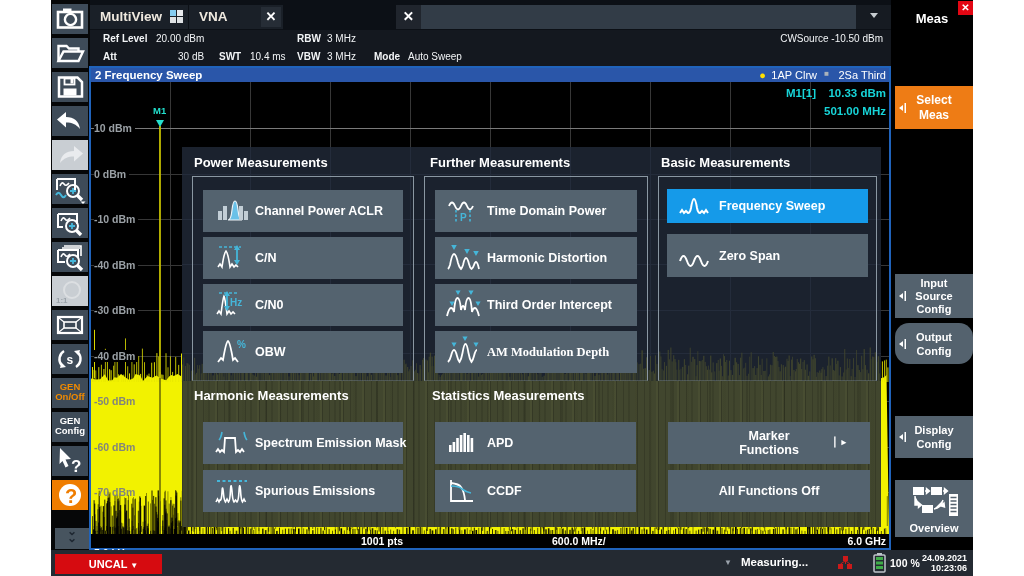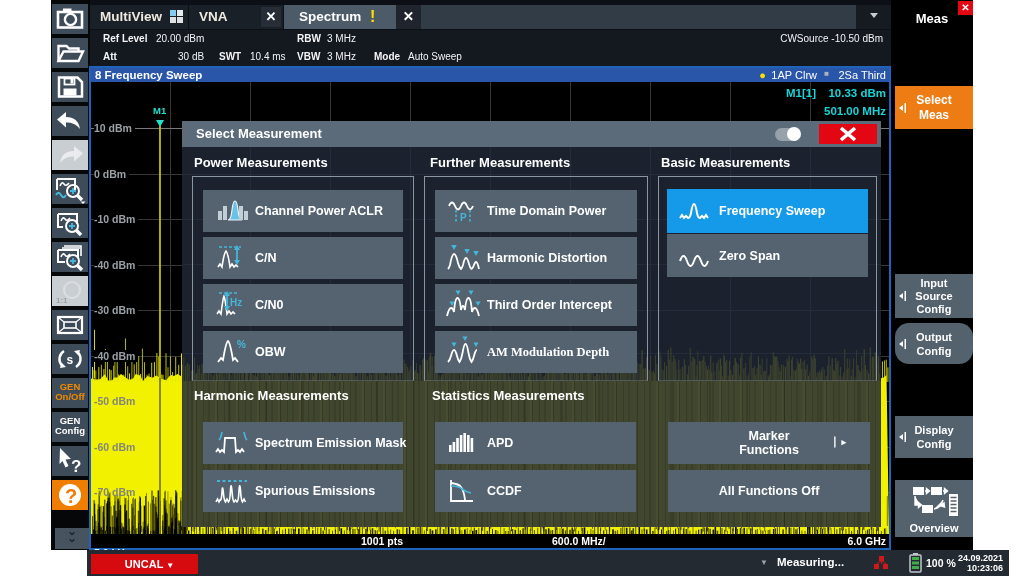--- a/index.html
+++ b/index.html
@@ -42,21 +42,21 @@
 .mbtn { position:absolute; background:#54636f; color:#fff; font-size:12.5px; font-weight:bold; }
 .mbtn .lbl { position:absolute; left:52px; top:50%; transform:translateY(-50%); white-space:nowrap; }
 .mbtn svg { position:absolute; left:8px; top:50%; transform:translateY(-50%); }
 .mbtn.blue { background:#159ae9; }
 
 #rcol { left:891px; top:0; width:82px; height:550px; background:#000; }
 .skey { position:absolute; left:895px; width:78px; background:#54626e; color:#fff;
   font-size:11px; font-weight:bold; text-align:center; }
 .skmark { position:absolute; left:4px; top:50%; transform:translateY(-50%); width:8px; height:10px; }
 
-#sbar { left:51px; top:550px; width:922px; height:26px; background:#242a32; color:#fff;margin-left:36px; }
+#sbar { left:51px; top:550px; width:922px; height:26px; background:#242a32; color:#fff; }
 </style>
 </head>
 <body>
 <div id="root">
 
 <div class="abs" id="lcol"></div>
 <div id="toolbtns">
 
   <div class="tbtn" style="top:4px;">
     <svg width="36" height="30" viewBox="0 0 36 30">
@@ -181,24 +181,20 @@
     <svg style="position:absolute;left:80px;top:5px;" width="14" height="14" viewBox="0 0 14 14">
       <rect x="0" y="0" width="6" height="6" fill="#85ccf0"></rect>
       <rect x="7" y="0" width="6" height="6" fill="#e8eaec"></rect>
       <rect x="0" y="7" width="6" height="6" fill="#dfe2e4"></rect>
       <rect x="7" y="7" width="6" height="6" fill="#dfe2e4"></rect>
     </svg>
   </div>
   <div class="tab" style="left:99px;width:94px;">
     <span style="position:absolute;left:10px;">VNA</span>
     <div style="position:absolute;right:2px;top:2px;width:20px;height:20px;background:#262d36;color:#fff;text-align:center;line-height:20px;font-size:13px;">✕</div>
-  </div>
-  <div class="tab" style="left:194px;width:112px;background:#4d5a68;color:#fff;">
-    <span style="position:absolute;left:15px;">Spectrum</span>
-    <span style="position:absolute;left:86px;color:#ffe000;font-size:16px;">!</span>
   </div>
   <div class="tab" style="left:306px;width:25px;background:#20252d;color:#fff;text-align:center;">✕</div>
   <div style="position:absolute;left:331px;top:5px;width:435px;height:24px;background:#323c47;"></div>
   <div style="position:absolute;left:766px;top:5px;width:35px;height:24px;background:#161b22;"></div>
   <div style="position:absolute;left:780px;top:13px;width:0;height:0;border-left:4px solid transparent;border-right:4px solid transparent;border-top:5px solid #c7ccd1;"></div>
 </div>
 
 <div class="abs" id="setrows">
   <span class="b" style="left:13px;top:3px;">Ref Level</span>
   <span style="left:66px;top:3px;">20.00 dBm</span>
@@ -210,21 +206,21 @@
   <span class="b" style="left:129px;top:21px;">SWT</span>
   <span style="left:160px;top:21px;">10.4 ms</span>
   <span class="b" style="left:207px;top:21px;">VBW</span>
   <span style="left:237px;top:21px;">3 MHz</span>
   <span class="b" style="left:284px;top:21px;">Mode</span>
   <span style="left:318px;top:21px;">Auto Sweep</span>
 </div>
 
 <div class="abs" id="chartwin"></div>
 <div class="abs" id="ctitle">
-  <span class="b" style="position:absolute;left:4px;top:1px;font-size:11.5px;">8 Frequency Sweep</span>
+  <span class="b" style="position:absolute;left:4px;top:1px;font-size:11.5px;">2 Frequency Sweep</span>
   <span style="position:absolute;right:123px;top:1px;font-size:11px;color:#ffe000;">●</span>
   <span style="position:absolute;right:72px;top:1px;font-size:11px;color:#fff;">1AP Clrw</span>
   <span style="position:absolute;right:60px;top:1px;font-size:8px;color:#aab2bb;">■</span>
   <span style="position:absolute;right:3px;top:1px;font-size:11px;color:#fff;">2Sa Third</span>
 </div>
 <div class="abs" id="plot">
   <div class="gv" style="left:79px;"></div>
       <div class="gv" style="left:159px;"></div>
   <div class="gv" style="left:239px;"></div>
       <div class="gv" style="left:319px;"></div>
@@ -1849,28 +1845,20 @@
         <rect x="687.62" y="0.5" width="1.29" height="35.5" fill="#41462e" opacity="0.87"></rect>
         <rect x="688.47" y="12.1" width="0.85" height="23.9" fill="#41462e" opacity="0.92"></rect>
         <rect x="690.07" y="9.5" width="1.27" height="26.5" fill="#41462e" opacity="0.95"></rect>
         <rect x="691.22" y="10.1" width="1.16" height="25.9" fill="#41462e" opacity="0.90"></rect>
         <rect x="692.81" y="5.3" width="1.12" height="30.7" fill="#41462e" opacity="0.95"></rect>
         <rect x="694.61" y="14.9" width="0.77" height="21.1" fill="#41462e" opacity="0.90"></rect>
         <rect x="695.78" y="9.2" width="1.37" height="26.8" fill="#41462e" opacity="0.96"></rect>
         <rect x="696.64" y="26.4" width="1.10" height="9.6" fill="#41462e" opacity="0.97"></rect>
       </svg>
   <div class="abs" id="dlgolive"></div>
-  <div class="abs" id="dlgtitle">
-        <span style="position:absolute;left:14px;">Select Measurement</span>
-    <div style="position:absolute;left:593px;top:7px;width:25px;height:13px;background:#96a1aa;border-radius:7px;"></div>
-    <div style="position:absolute;left:605px;top:6px;width:14px;height:14px;background:#fff;border-radius:50%;"></div>
-    <div style="position:absolute;left:637px;top:3px;width:58px;height:20px;background:#e30613;"><svg width="58" height="20" viewBox="0 0 58 20">
-            <path d="M22 4 L36 16 M36 4 L22 16" stroke="#fff" stroke-width="3.6"></path>
-          </svg></div>
-  </div>
   <div id="dlgcontent">
     <div class="mhdr" style="left:12px;top:34px;">Power Measurements</div>
     <div class="mhdr" style="left:248px;top:34px;">Further Measurements</div>
     <div class="mhdr" style="left:479px;top:34px;">Basic Measurements</div>
     <div class="mhdr" style="left:12px;top:267px;">Harmonic Measurements</div>
     <div class="mhdr" style="left:250px;top:267px;">Statistics Measurements</div>
     <div class="gbox" style="left:10px;top:55px;width:222px;height:205px;"></div>
     <div class="gbox" style="left:242px;top:55px;width:224px;height:205px;"></div>
     <div class="gbox" style="left:476px;top:55px;width:219px;height:205px;"></div>
 
@@ -1934,21 +1922,21 @@
       <span class="lbl">Third Order Intercept</span>
     </div>
     <div class="mbtn" style="left:253px;top:210px;width:202px;height:42px;font-family:Liberation Serif, serif;">
       <svg width="44" height="34" viewBox="0 0 44 34">
         <path d="M5 27 q2 -2 3 -6 q1.5 -6 3 -6 q1.5 0 3 6 q1 4 2.5 6 q2 -3 3 -9 q1.5 -9 3 -9 q1.5 0 3 9 q1 6 3 9 q1.5 -2 2.5 -6 q1.5 -6 3 -6" fill="none" stroke="#fff" stroke-width="1.8"></path>
         <path d="M11 12 l-2.6 -4.5 h5.2 z M22 6 l-2.6 -4.5 h5.2 z M33 12 l-2.6 -4.5 h5.2 z" fill="#45b6d9"></path>
       </svg>
       <span class="lbl">AM Modulation Depth</span>
     </div>
 
-    <div class="mbtn blue" style="left:485px;top:68px;width:201px;height:44px;">
+    <div class="mbtn blue" style="left:485px;top:68px;width:201px;height:34px;">
       <svg width="44" height="34" viewBox="0 0 44 34">
         <path d="M5 24 l2 -3 l2 3 l2 -2 l2 2 q2 0 3 -5 q1.5 -9 3 -9 q1.5 0 3 9 q1 5 3 5 l2 -2 l2 2 l2 -3 l2 3" fill="none" stroke="#fff" stroke-width="2"></path>
       </svg>
       <span class="lbl">Frequency Sweep</span>
     </div>
     <div class="mbtn" style="left:485px;top:113px;width:201px;height:43px;padding-left:42px;">
       <svg width="44" height="34" viewBox="0 0 44 34">
         <path d="M5 22 q3.5 -10 7 0 t7 0 t7 0 t7 0" fill="none" stroke="#fff" stroke-width="2"></path>
       </svg>
       <span class="lbl">Zero Span</span>

